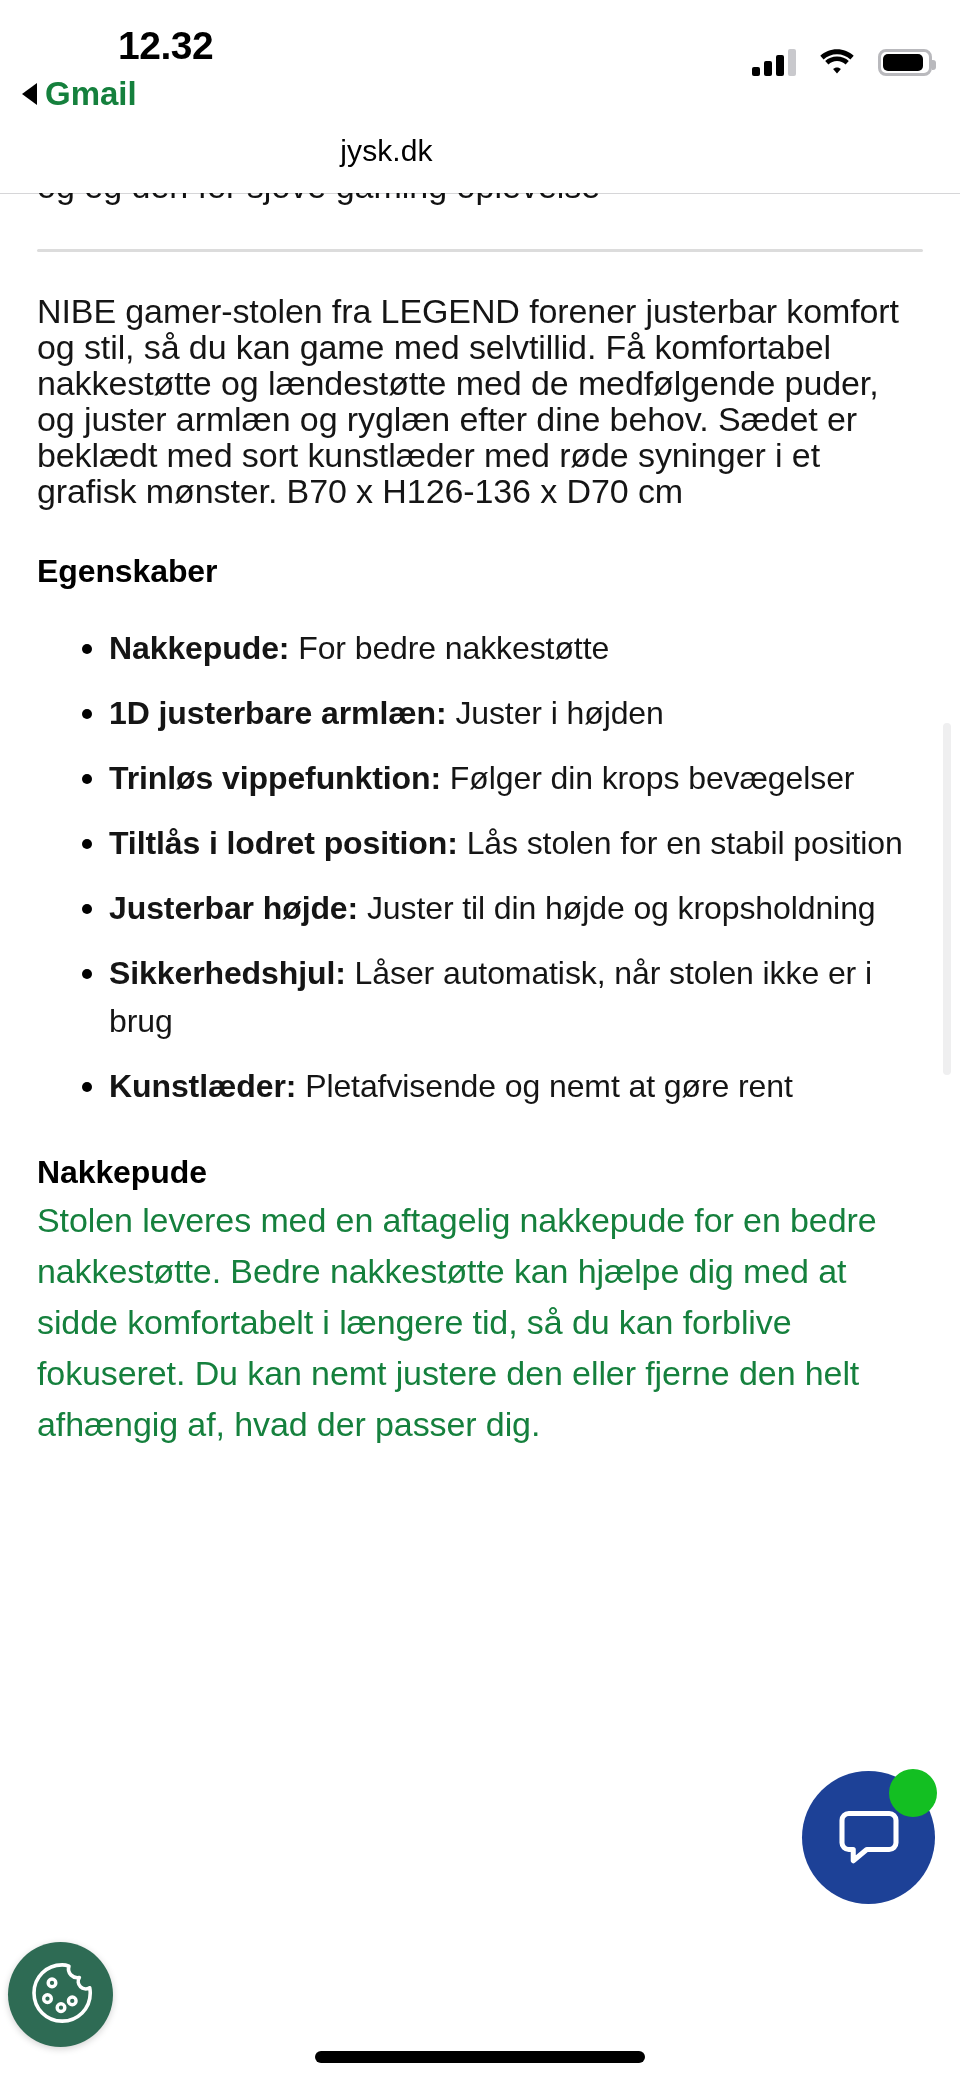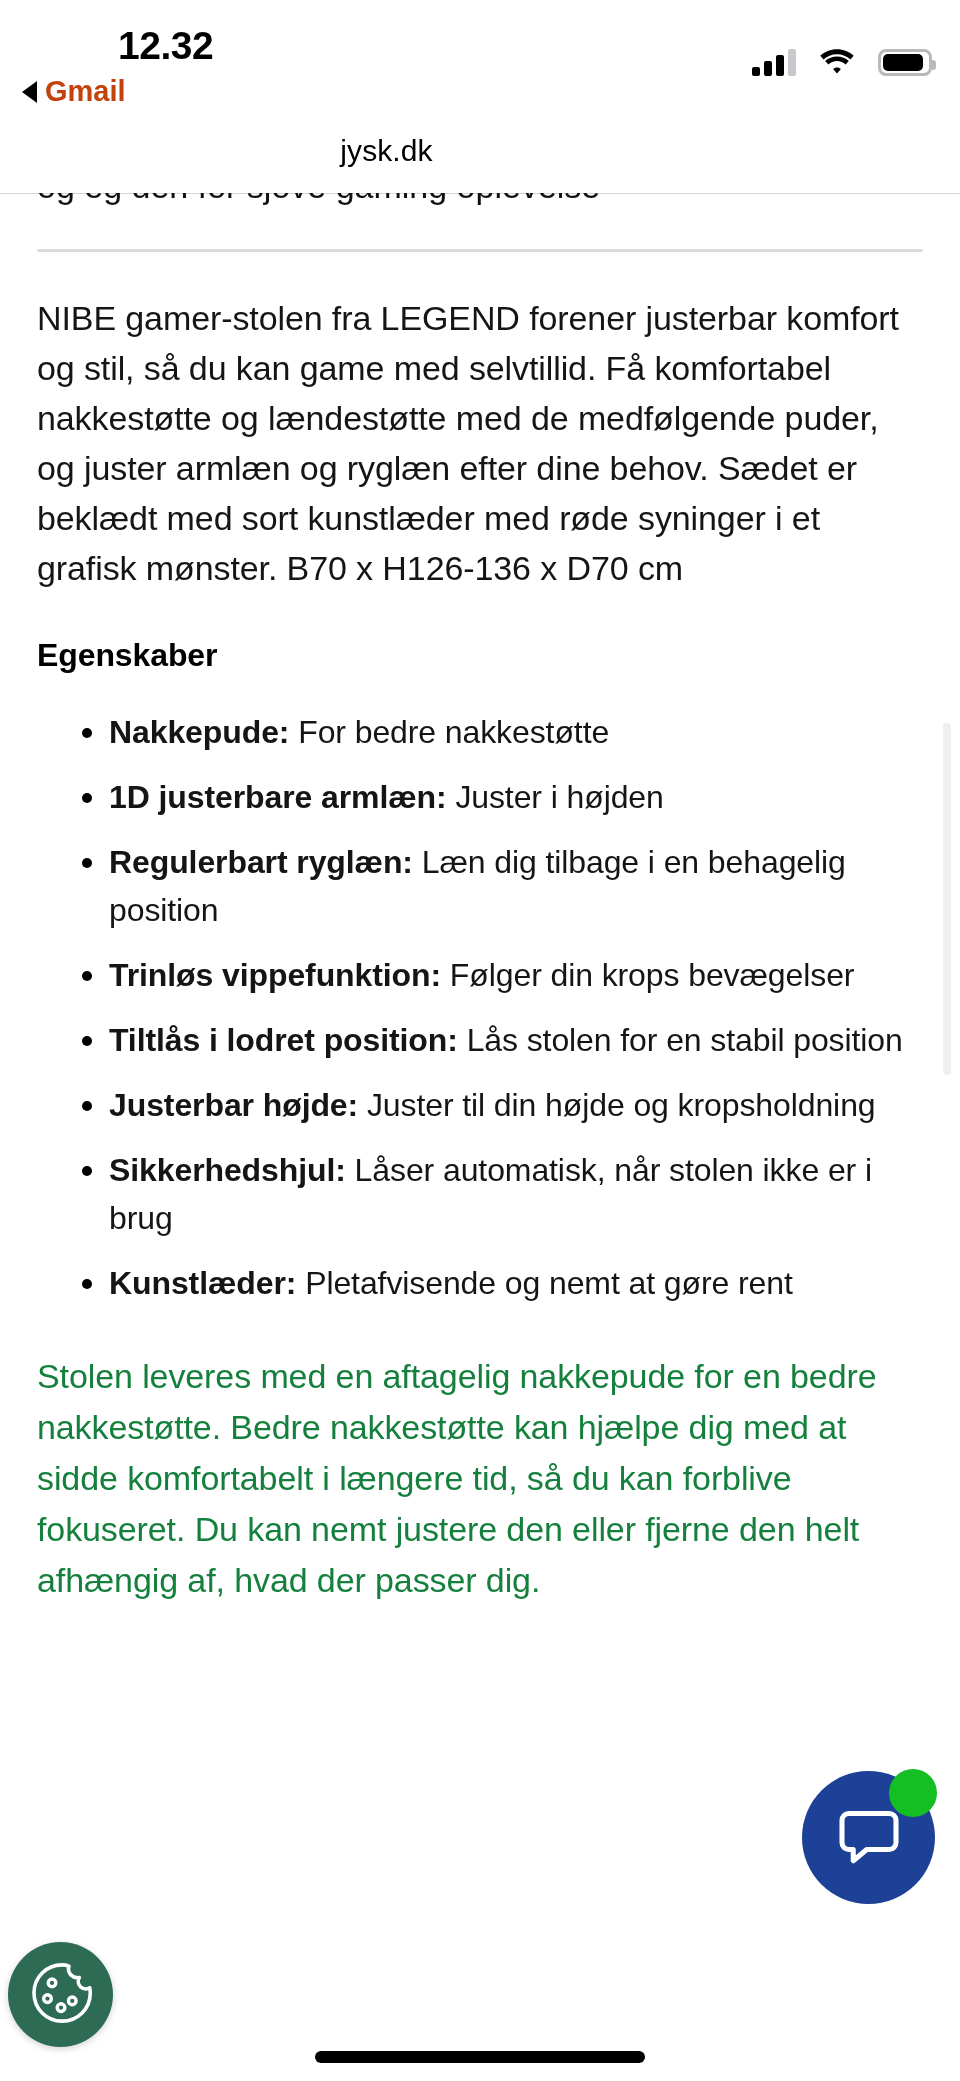--- a/index.html
+++ b/index.html
@@ -35,23 +35,23 @@
     line-height: 1;
     color: #000;
   }
   .back-link {
     position: absolute;
     left: 22px;
     top: 75px;
     display: flex;
     align-items: center;
     gap: 8px;
-    font-size: 29px;
+    font-size: 33px;
     font-weight: 600;
-    color: #c2410c;
+    color: #15803d;
     cursor: pointer;
   }
   .back-caret {
     width: 0; height: 0;
     border-top: 11px solid transparent;
     border-bottom: 11px solid transparent;
     border-right: 15px solid #000;
     display: block;
   }
   .status-right {
@@ -148,21 +148,21 @@
 
   .content {
     position: absolute;
     top: 100px;
     left: 37px;
     width: 886px;
   }
 
   .desc {
     font-size: 34px;
-    line-height: 50px;
+    line-height: 36px;
     color: #151515;
     margin: 0 0 44px 0;
     letter-spacing: -0.1px;
   }
 
   .sec-head {
     font-size: 32px;
     font-weight: 700;
     color: #000;
     margin: 0 0 34px 0;
@@ -313,28 +313,28 @@
 
   <div class="content">
 
     <p class="desc">NIBE gamer-stolen fra LEGEND forener justerbar komfort og stil, så du kan game med selvtillid. Få komfortabel nakkestøtte og lændestøtte med de medfølgende puder, og juster armlæn og ryglæn efter dine behov. Sædet er beklædt med sort kunstlæder med røde syninger i et grafisk mønster. B70 x H126-136 x D70 cm</p>
 
     <h3 class="sec-head">Egenskaber</h3>
 
     <ul class="features">
       <li><b>Nakkepude:</b> <span>For bedre nakkestøtte</span></li>
       <li><b>1D justerbare armlæn:</b> <span>Juster i højden</span></li>
-      <li><b>Regulerbart ryglæn:</b> <span>Læn dig tilbage i en behagelig position</span></li>
       <li><b>Trinløs vippefunktion:</b> <span>Følger din krops bevægelser</span></li>
       <li><b>Tiltlås i lodret position:</b> <span>Lås stolen for en stabil position</span></li>
       <li><b>Justerbar højde:</b> <span>Juster til din højde og kropsholdning</span></li>
       <li><b>Sikkerhedshjul:</b> <span>Låser automatisk, når stolen ikke er i brug</span></li>
       <li><b>Kunstlæder:</b> <span>Pletafvisende og nemt at gøre rent</span></li>
     </ul>
 
+    <h3 class="sub-head">Nakkepude</h3>
     <p class="sub-body">Stolen leveres med en aftagelig nakkepude for en bedre nakkestøtte. Bedre nakkestøtte kan hjælpe dig med at sidde komfortabelt i længere tid, så du kan forblive fokuseret. Du kan nemt justere den eller fjerne den helt afhængig af, hvad der passer dig.</p>
 
   </div>
 
   <div class="scrollbar"></div>
 </div>
 
 <div class="chat-fab">
   <span>
     <svg viewBox="0 0 64 64" width="72" height="72" aria-hidden="true">

